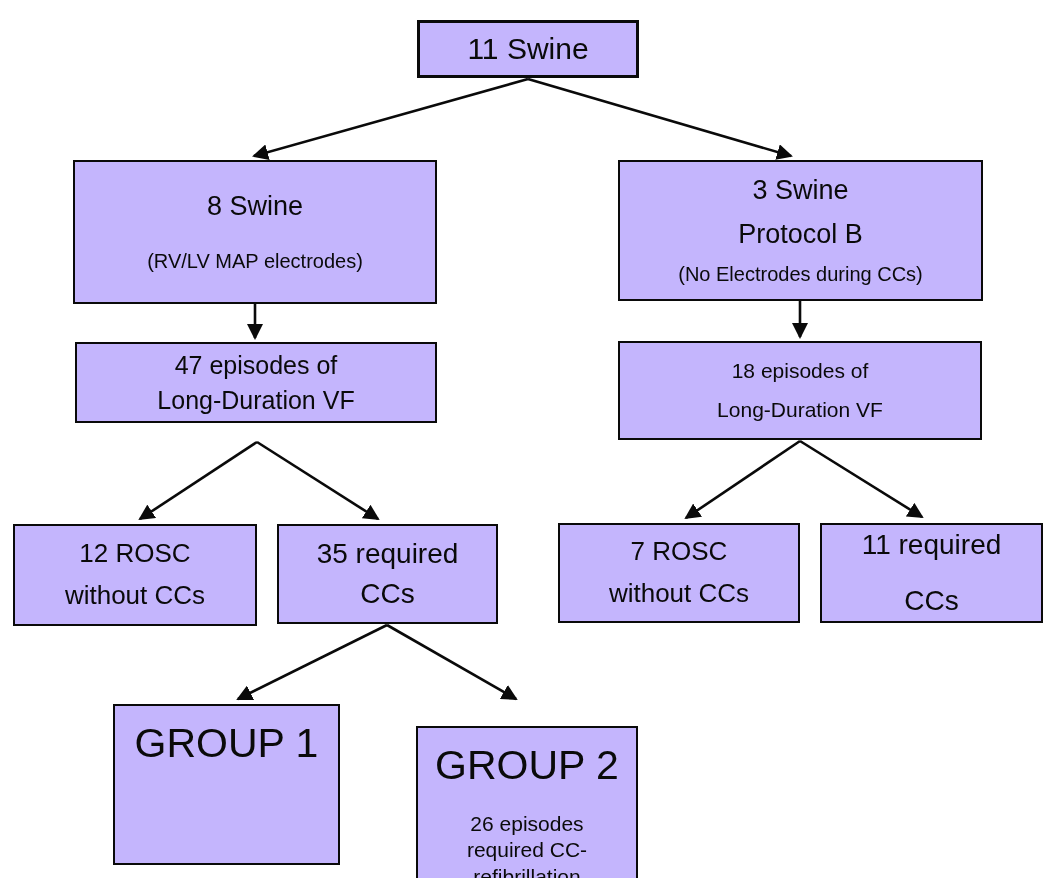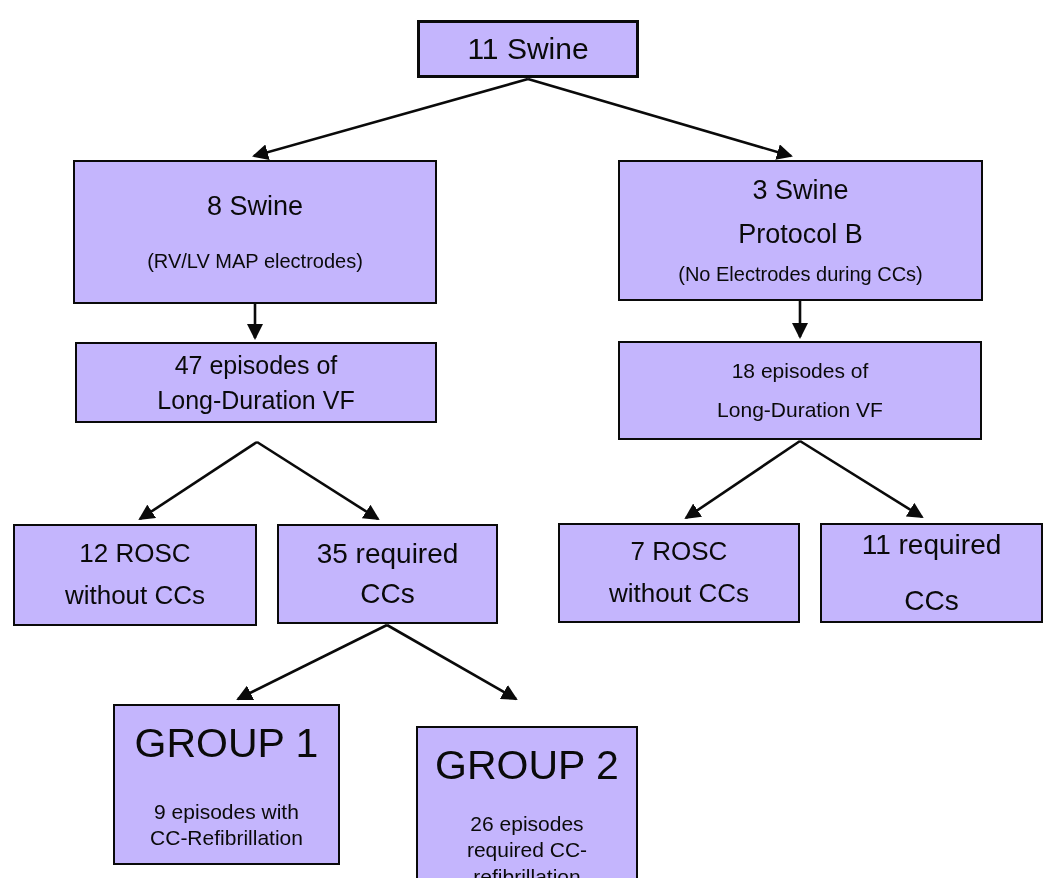--- a/index.html
+++ b/index.html
@@ -122,24 +122,20 @@
     <div class="ln">without CCs</div>
   </div>
 
   <div class="box n-required-b">
     <div class="ln">11 required</div>
     <div class="ln">CCs</div>
   </div>
 
   <div class="box group-box n-group-1">
     <div class="ln group-title">GROUP 1</div>
-    <div class="group-sub">
-      <div class="ln">9 episodes with</div>
-      <div class="ln">CC-Refibrillation</div>
-    </div>
   </div>
 
   <div class="box group-box n-group-2">
     <div class="ln group-title">GROUP 2</div>
     <div class="group-sub">
       <div class="ln">26 episodes</div>
       <div class="ln">required CC-</div>
       <div class="ln">refibrillation</div>
     </div>
   </div>

